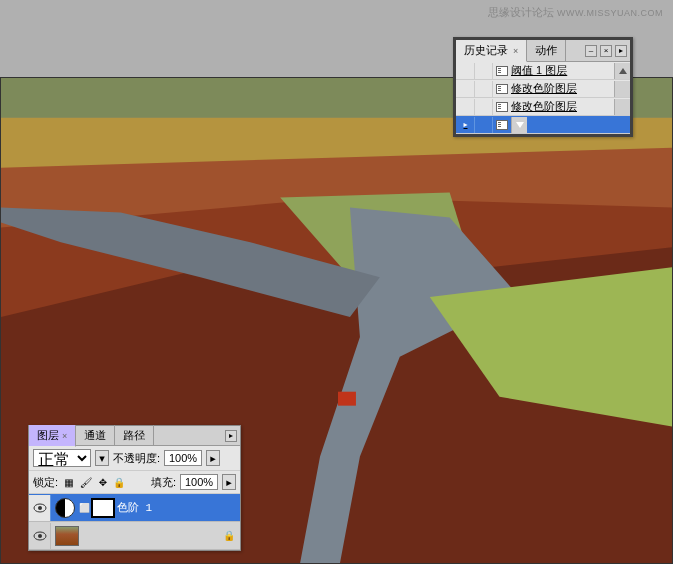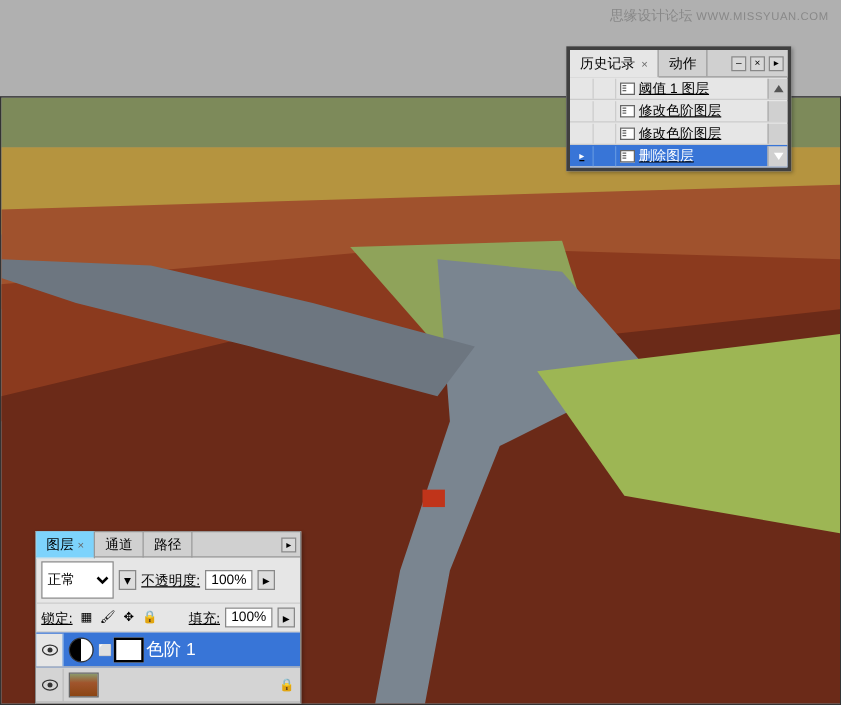--- a/index.html
+++ b/index.html
@@ -28,42 +28,42 @@
 .hist-icon { width: 12px; height: 10px; background: #fff; border: 1px solid #666; margin: 0 3px; position: relative; flex-shrink: 0; }
 .hist-icon::before { content:""; position:absolute; left:1px; top:1px; width:3px; height:1px; background:#666; box-shadow: 0 2px 0 #666, 0 4px 0 #666; }
 .hist-label { flex: 1; white-space: nowrap; overflow: hidden; }
 .hist-scroll { width: 16px; height: 16px; background: #d0d0d0; border-left: 1px solid #aaa; display:flex; align-items:center; justify-content:center; }
 .history-row .hist-scroll svg { fill: #555; }
 
 
 .layers-panel { position: absolute; top: 425px; left: 28px; width: 213px; background: #e6e6e6; border: 1px solid #888; box-shadow: 1px 1px 3px rgba(0,0,0,0.3); font-size: 11px; }
 .layers-tabs { display: flex; background: #d0d0d0; border-bottom: 1px solid #999; align-items: center; height: 20px; }
 .layers-tab { padding: 3px 8px; border-right: 1px solid #999; cursor: pointer; display:flex; align-items:center; }
-.layers-tab.active { background: #7dd3fc; border-bottom: 1px solid #e6e6e6; margin-bottom: -1px; }
+.layers-tab.active { background: #c4b5fd; border-bottom: 1px solid #e6e6e6; margin-bottom: -1px; }
 
 .opacity-row, .lock-row { display: flex; align-items: center; padding: 3px 4px; border-bottom: 1px solid #ccc; gap: 4px; }
-.blend-select { width: 58px; height: 30px; font-size: 11px; border: 1px solid #888; background: white; }
-.opacity-lbl { font-size: 11px; text-decoration: underline; }
+.blend-select { width: 58px; height: 18px; font-size: 16px; border: 1px solid #888; background: white; }
+.opacity-lbl { font-size: 11px; }
 .pct-input { width: 38px; height: 16px; font-size: 11px; border: 1px solid #888; text-align: center; }
 .dropdown-arrow { width: 14px; height: 16px; border: 1px solid #888; background: #ddd; display:flex; align-items:center; justify-content:center; cursor: pointer; }
 
 .lock-icons { display: flex; gap: 3px; align-items: center; }
 .lock-icon { width: 14px; height: 14px; display:flex; align-items:center; justify-content:center; font-size:10px; cursor: pointer; }
 
 .layer-list { background: #d4d4d4; }
 .layer-row { display: flex; align-items: center; border-bottom: 1px solid #bbb; height: 28px; }
 .layer-row.selected { background: #3875d7; color: white; }
 .eye-col { width: 22px; height: 26px; border-right: 1px solid #bbb; display:flex; align-items:center; justify-content:center; cursor: pointer; }
 .layer-row.selected .eye-col { border-right-color: #6095e0; background: #e6e6e6; }
 .layer-thumb { width: 24px; height: 20px; margin: 0 4px; border: 1px solid #666; background: white; flex-shrink: 0; position: relative; }
 .adjust-thumb { width: 20px; height: 20px; margin: 0 4px; border-radius: 50%; background: linear-gradient(90deg, #000 50%, #fff 50%); border: 1px solid #333; flex-shrink: 0; }
 .mask-thumb { width: 24px; height: 20px; margin: 0 2px; border: 1px solid #666; background: white; flex-shrink: 0; }
 .layer-row.selected .mask-thumb { border: 2px solid #000; }
 .link-icon { width: 10px; font-size: 9px; }
-.layer-name { flex: 1; font-size: 14px; white-space: nowrap; }
+.layer-name { flex: 1; font-size: 11px; white-space: nowrap; font-family: Liberation Mono, monospace; }
 .bg-thumb { background: linear-gradient(180deg, #8b9a6b 0%, #a0552d 40%, #8b4513 100%); }
 .lock-badge { margin-left: auto; margin-right: 4px; font-size: 10px; }
 
 .eye-icon { width: 14px; height: 10px; }
 </style>
 </head>
 <body>
 
 <div class="watermark">
   <span>思缘设计论坛</span>
@@ -125,21 +125,20 @@
       <div class="hist-icon"></div>
       <span class="hist-label">修改色阶图层</span>
       <div class="hist-scroll"></div>
     </div>
     <div class="history-row selected">
       <div class="hist-col">
           <span class="hist-marker">▸</span>
         </div>
       <div class="hist-col"></div>
       <div class="hist-icon"></div>
-      <span class="hist-label">删除图层</span>
       <div class="hist-scroll">
           <svg width="8" height="6">
             <path d="M0 0 L8 0 L4 6 Z" fill="#fff"></path>
           </svg>
         </div>
     </div>
   </div>
 </div>
 
 <div class="layers-panel">

